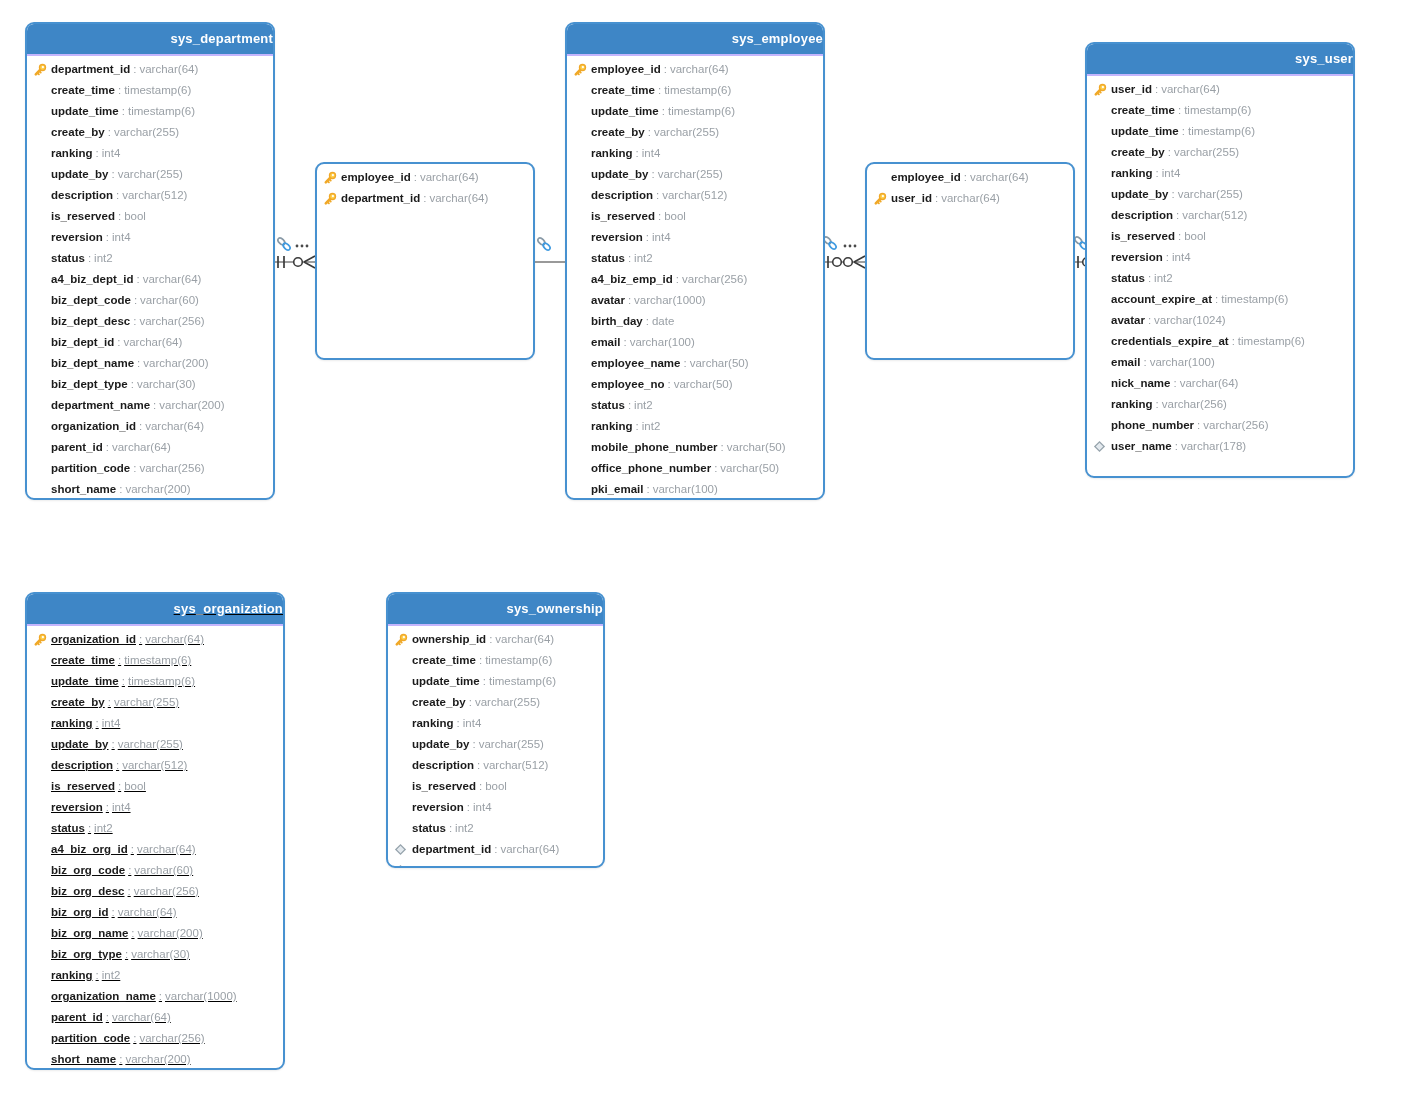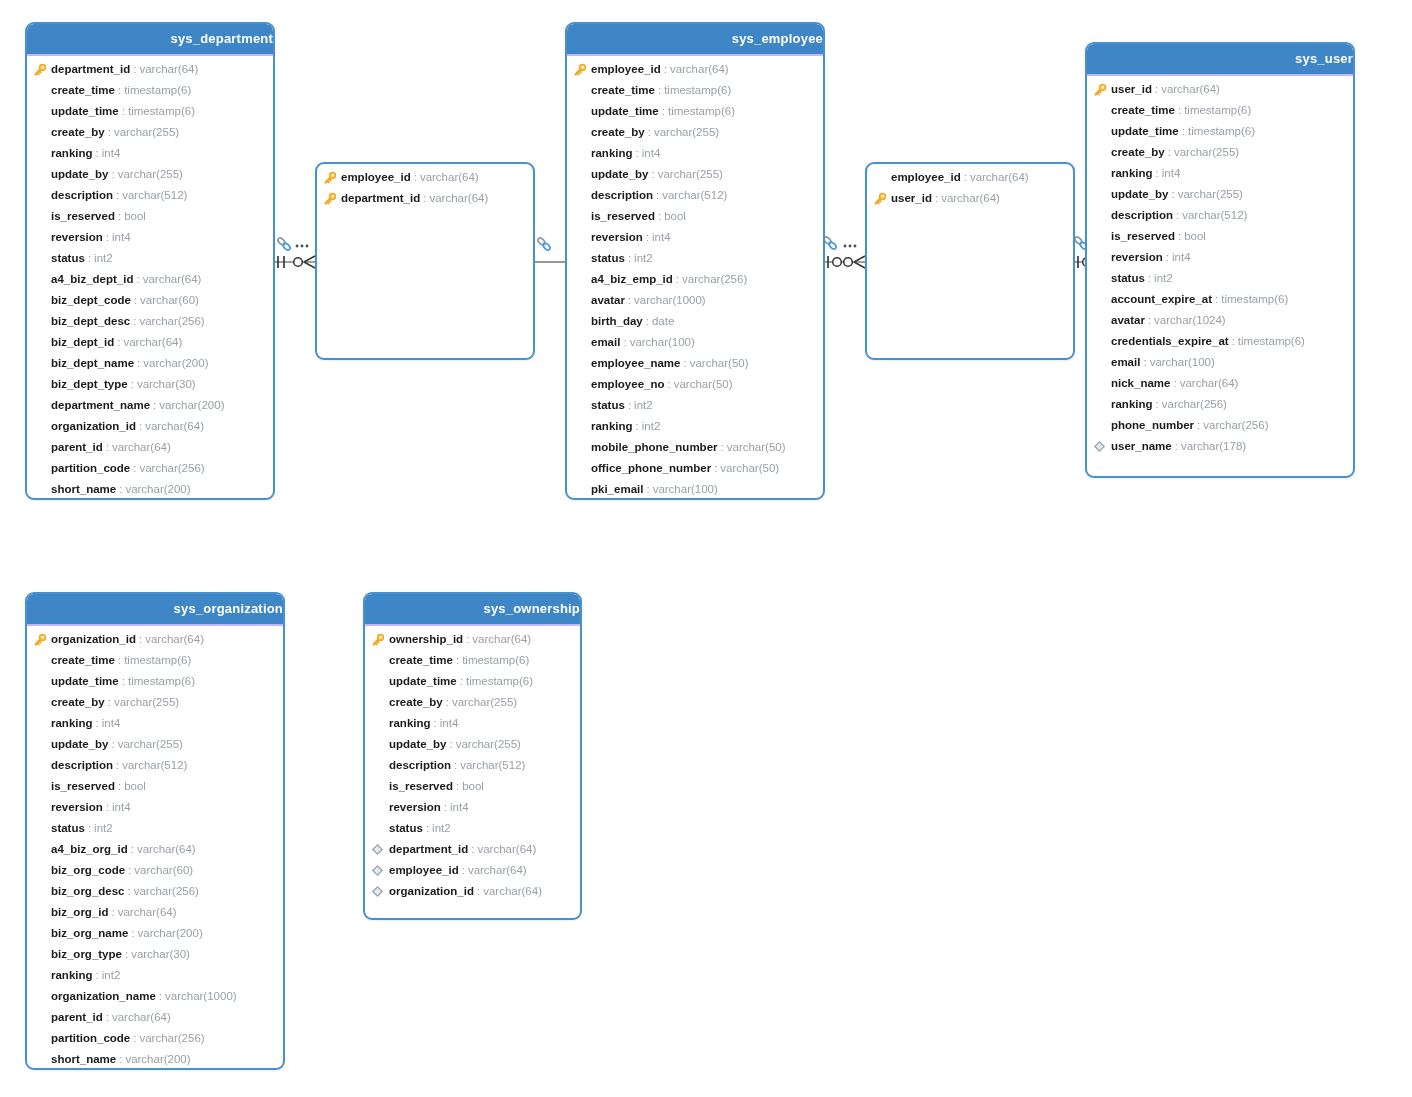--- a/index.html
+++ b/index.html
@@ -536,21 +536,21 @@
             <svg width="13" height="13" viewBox="0 0 13 13">
               <rect x="3.2" y="3.2" width="6.6" height="6.6" transform="rotate(45 6.5 6.5)" fill="#e3e9ee" stroke="#97a4ad" stroke-width="1.3"></rect>
             </svg>
           </span>
           <span class="erd-name">user_name</span>
           <span class="erd-sep">:</span>
           <span class="erd-type">varchar(178)</span>
         </div>
       </div>
     </div>
-    <div class="erd-table" style="left: 25px; top: 592px; width: 260px; height: 478px;">
+    <div class="erd-table" style="left: 25px; top: 592px; width: 260px; height: 478px; text-decoration: underline;">
       <div class="erd-head"><span>sys_organization</span></div>
       <div class="erd-body">
         <div class="erd-row">
           <span class="erd-icon">
             <svg width="14" height="14" viewBox="0 0 14 14">
               <path d="M8 6 L2.8 11.4" stroke="#f0a929" stroke-width="2.6" stroke-linecap="round"></path>
               <path d="M4.3 9.7 L5.9 11.3 M6.1 7.9 L7.7 9.5" stroke="#f0a929" stroke-width="1.9" stroke-linecap="round"></path>
               <circle cx="9.5" cy="4.5" r="3" fill="#ffd04d" stroke="#f0a929" stroke-width="1.4"></circle>
               <circle cx="9.9" cy="4.1" r="1.1" fill="#ffffff"></circle>
             </svg>
@@ -674,21 +674,21 @@
           <span class="erd-type">varchar(256)</span>
         </div>
         <div class="erd-row">
           <span class="erd-icon"></span>
           <span class="erd-name">short_name</span>
           <span class="erd-sep">:</span>
           <span class="erd-type">varchar(200)</span>
         </div>
       </div>
     </div>
-    <div class="erd-table" style="left: 363px; top: 592px; width: 219px; height: 328px;">
+    <div class="erd-table" style="left: 386px; top: 592px; width: 219px; height: 276px;">
       <div class="erd-head"><span>sys_ownership</span></div>
       <div class="erd-body">
         <div class="erd-row">
           <span class="erd-icon">
             <svg width="14" height="14" viewBox="0 0 14 14">
               <path d="M8 6 L2.8 11.4" stroke="#f0a929" stroke-width="2.6" stroke-linecap="round"></path>
               <path d="M4.3 9.7 L5.9 11.3 M6.1 7.9 L7.7 9.5" stroke="#f0a929" stroke-width="1.9" stroke-linecap="round"></path>
               <circle cx="9.5" cy="4.5" r="3" fill="#ffd04d" stroke="#f0a929" stroke-width="1.4"></circle>
               <circle cx="9.9" cy="4.1" r="1.1" fill="#ffffff"></circle>
             </svg>

